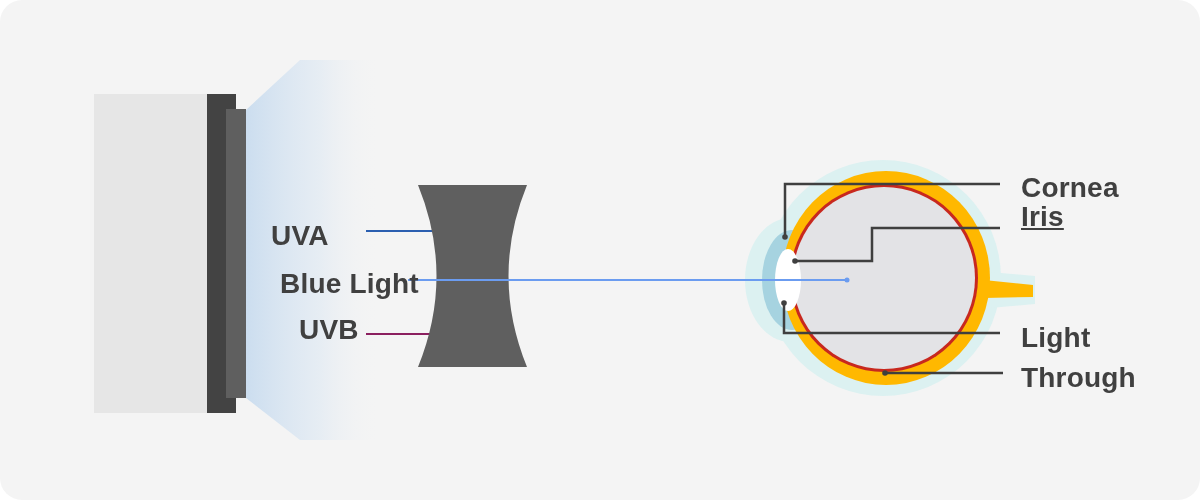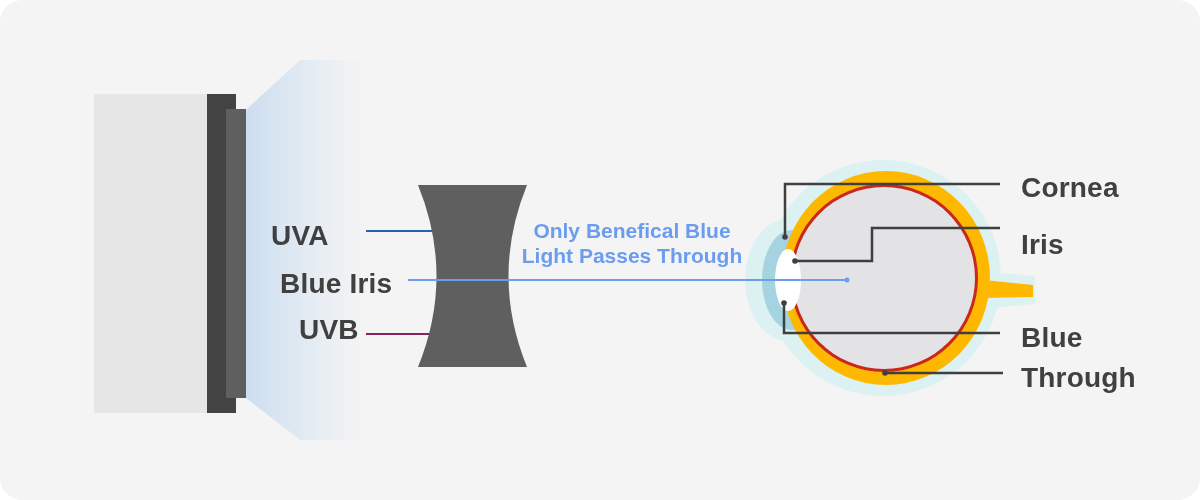--- a/index.html
+++ b/index.html
@@ -63,25 +63,21 @@
     </g>
     <g fill="#3f3f3f">
       <circle cx="785" cy="237" r="2.8"></circle>
       <circle cx="795" cy="261" r="2.8"></circle>
       <circle cx="784" cy="303" r="2.8"></circle>
       <circle cx="885" cy="373" r="2.8"></circle>
     </g>
   </svg>
 
   <div class="lbl" style="left:271px; top:222px;">UVA</div>
-  <div class="lbl" style="left:280px; top:270px;">Blue Iris</div>
+  <div class="lbl" style="left:280px; top:270px;">Blue Light</div>
   <div class="lbl" style="left:283px; top:316px;margin-left:16px;">UVB</div>
 
-  <div class="caption" style="left:512px; top:218px; width:240px;">
-    <div>Only Benefical Blue</div>
-    <div>Light Passes Through</div>
-  </div>
 
   <div class="lbl" style="left:1021px; top:174px;">Cornea</div>
-  <div class="lbl" style="left:1021px; top:231px;">Iris</div>
-  <div class="lbl" style="left:1021px; top:324px;">Blue</div>
+  <div class="lbl" style="left:1021px; top:203px;text-decoration:underline;">Iris</div>
+  <div class="lbl" style="left:1021px; top:324px;">Light</div>
   <div class="lbl" style="left:1021px; top:364px;">Through</div>
 </div>
 
 </body></html>

